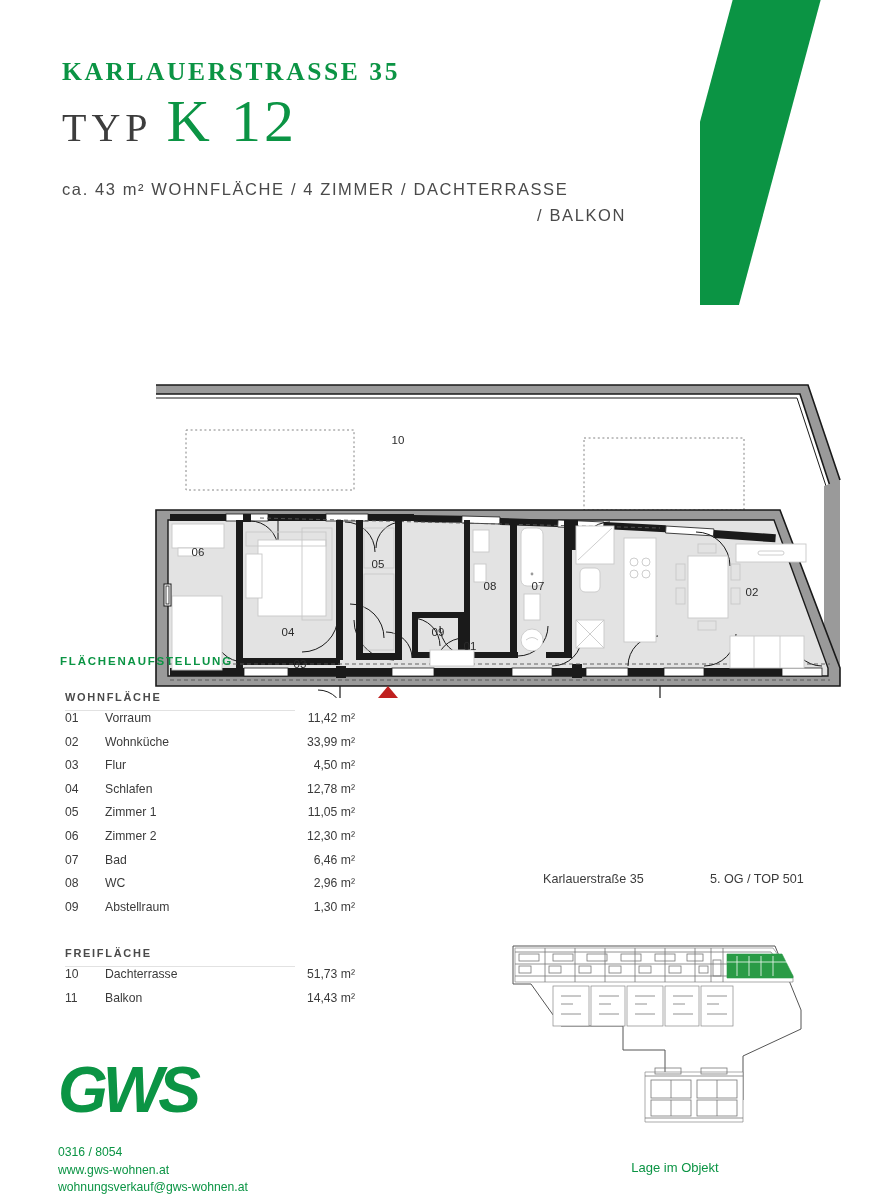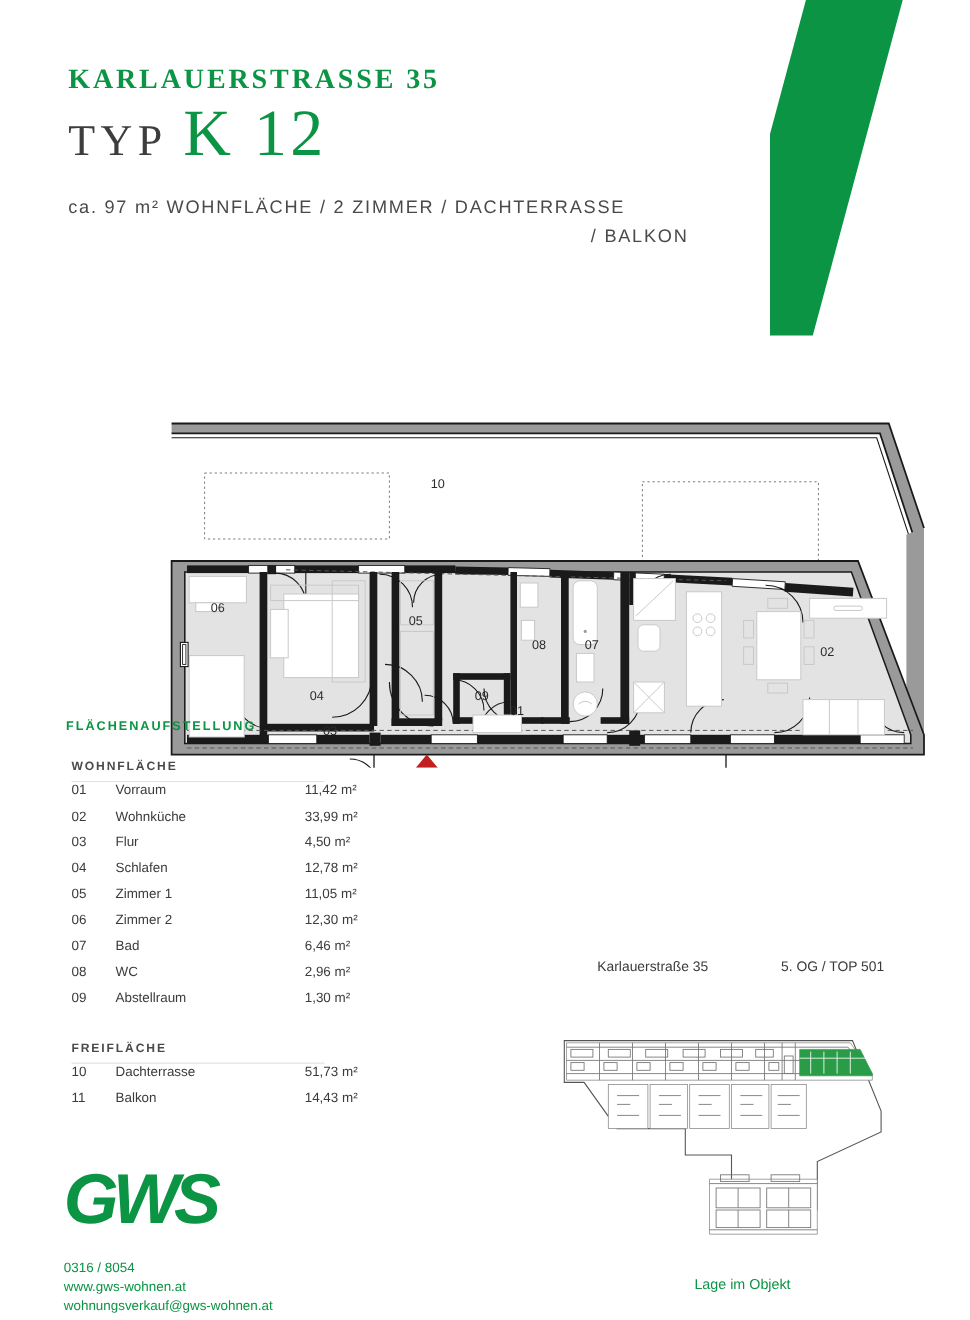--- a/index.html
+++ b/index.html
@@ -129,21 +129,21 @@
   .row {
     display: flex;
     align-items: baseline;
     font-size: 12.2px;
     color: #3b3b3b;
     height: 23.6px;
     padding-left: 5px;
   }
   .row .num { width: 40px; flex: none; }
   .row .nm  { flex: 1 1 auto; }
-  .row .val { width: 78px; flex: none; text-align: left; padding-right: 5px; }
+  .row .val { width: 78px; flex: none; text-align: right; padding-right: 5px; }
 
   
   .brand {
     position: absolute;
     left: 58px;
     top: 1056px;
     width: 300px;
   }
   .logo {
     font-family: "Liberation Sans", sans-serif;
@@ -199,21 +199,21 @@
 
 <div class="header">
   <div class="addr-line">KARLAUERSTRASSE 35</div>
 
   <div class="typ-row">
     <span class="typ-word">TYP</span>
     <span class="typ-code">K 12</span>
   </div>
 
   <div class="subtitle">
-    <span>ca. 97 m² WOHNFLÄCHE  /  2 ZIMMER  /  DACHTERRASSE</span>
+    <span>ca. 43 m² WOHNFLÄCHE  /  4 ZIMMER  /  DACHTERRASSE</span>
     <span class="line2">/ BALKON</span>
   </div>
 </div>
 
 <div class="floorplan">
 <svg width="720" height="330" viewBox="0 0 720 330" xmlns="http://www.w3.org/2000/svg">
   <defs>
     <style>
       .wall   { fill:#1a1a1a; }
       .wallg  { fill:#9a9a9a; }

